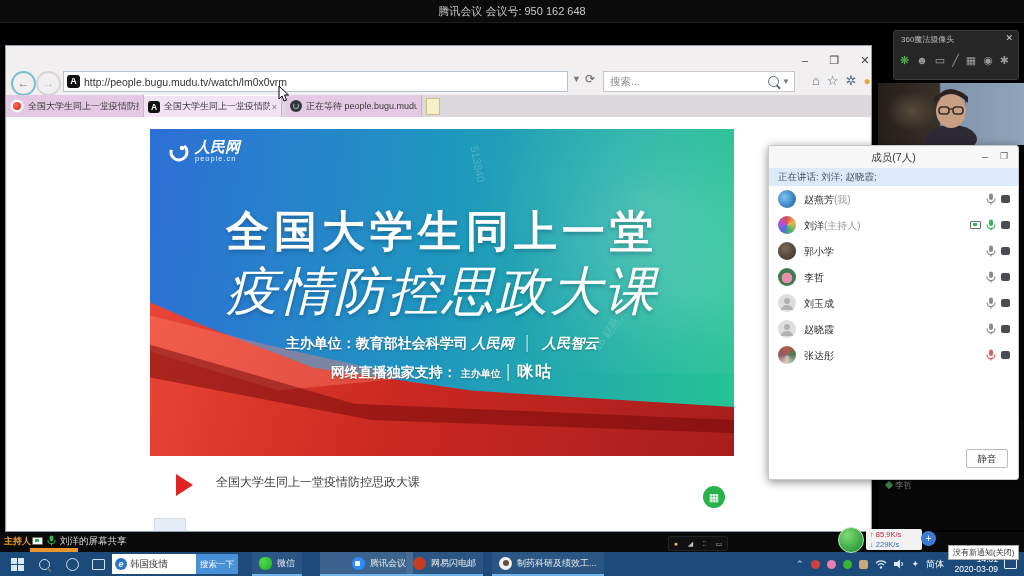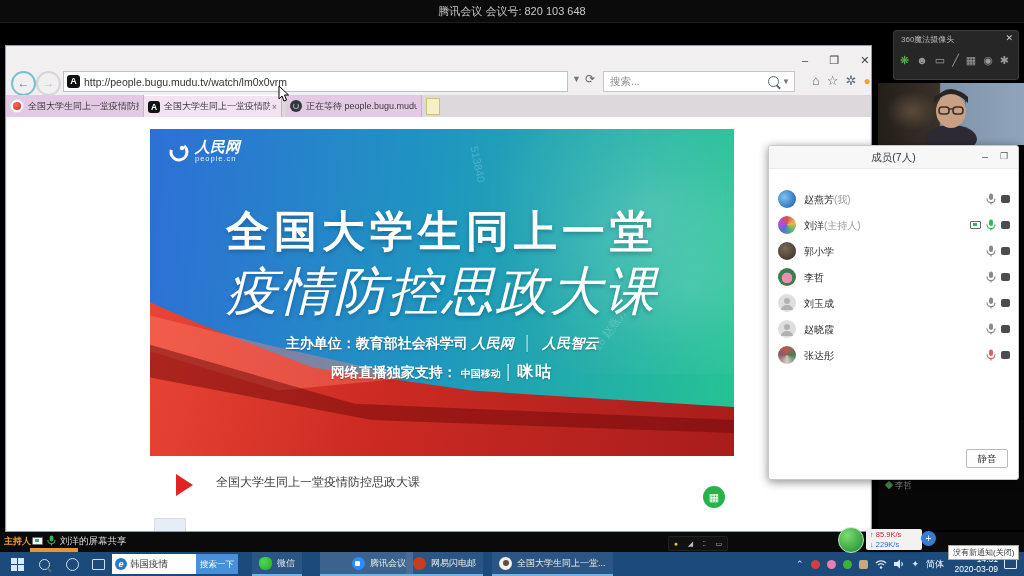--- a/index.html
+++ b/index.html
@@ -200,21 +200,21 @@
   #speedpill .dn{color:#36c;}
   #plusball{left:921px;top:531px;width:15px;height:15px;border-radius:50%;background:#3a7bd5;color:#fff;z-index:6;
     font-size:10px;text-align:center;line-height:15px;}
   #tooltip{left:948px;top:545px;height:13px;background:#fff;border:1px solid #a9a9a9;z-index:7;
     font-size:8px;color:#333;line-height:13px;padding:0 4px;}
 </style>
 </head>
 <body class="nosel">
 
 <div id="topbar" class="abs">
-  <div class="title abs">腾讯会议 会议号: 820 103 648</div>
+  <div class="title abs">腾讯会议 会议号: 950 162 648</div>
 </div>
 
 <div id="camtool" class="abs">
   <div class="ct-title abs">360魔法摄像头</div>
   <div class="ct-close abs">✕</div>
   <div class="ct-icons abs">
     <span class="g">❋</span>
     <span>☻</span>
     <span>▭</span>
     <span>╱</span>
@@ -314,21 +314,21 @@
       <div class="line2 abs">疫情防控思政大课</div>
 
       <div class="orgline abs">
         <span>主办单位：教育部社会科学司</span>
         <span class="lg">人民网</span>
         <span class="sep">│</span>
         <span class="lg">人民智云</span>
       </div>
       <div class="supline abs">
         <span>网络直播独家支持：</span>
-        <span class="cm">中国移动</span>
+        <span class="cm">主办单位</span>
         <span class="sep">│</span>
         <span class="migu">咪咕</span>
       </div>
 
       <span id="wm1" class="wm abs">513840</span>
       <span id="wm2" class="wm abs">16 赵燕芳</span>
     </div>
 
     <div id="player" class="abs">
       <div id="play-btn" class="abs"></div>
@@ -336,20 +336,21 @@
       <div id="qr" class="abs">▦</div>
       <div id="thumb-partial" class="abs"></div>
     </div>
   </div>
 </div>
 
 <div id="panel" class="abs">
   <div class="p-title abs">成员(7人)</div>
   <div class="p-min abs">–</div>
   <div class="p-max abs">❐</div>
+  <div class="p-speaking abs">正在讲话: 刘洋; 赵晓霞;</div>
 
   <div class="mrow abs" style="top:40px;">
     <div class="av av1 abs"></div>
     <div class="mname abs"><span>赵燕芳</span><span class="msuf">(我)</span></div>
     <div class="ric abs">
       <svg width="10" height="12" viewBox="0 0 10 12">
           <rect x="3" y="0.5" width="4" height="6.5" rx="2" fill="#8a8a8a"></rect>
           <path d="M1 5.5 a4 4.2 0 0 0 8 0" fill="none" stroke="#8a8a8a" stroke-width="1.2"></path>
           <line x1="5" y1="9.8" x2="5" y2="11.5" stroke="#8a8a8a" stroke-width="1.2"></line>
         </svg>
@@ -505,21 +506,21 @@
   <div id="app-meeting" class="appbtn abs">
     <span class="aico aico-meeting"></span>
     <span class="alabel">腾讯会议</span>
   </div>
   <div id="app-netease" class="appbtn abs">
     <span class="aico aico-netease"></span>
     <span class="alabel">网易闪电邮</span>
   </div>
   <div id="app-zhiyao" class="appbtn abs">
     <span class="aico aico-zhiyao"></span>
-    <span class="alabel">全国大学生同上一堂...</span>
+    <span class="alabel">制药科研及绩效工...</span>
   </div>
 
   <div id="tray" class="abs">
     <span class="chev">⌃</span>
     <span class="tdoti" style="background:#d04040;"></span>
     <span class="tdoti" style="background:#e87fb0;"></span>
     <span class="tdoti" style="background:#3bb335;"></span>
     <span class="tdoti" style="background:#caa87a;border-radius:2px;"></span>
     <svg width="12" height="10" viewBox="0 0 12 10">
         <path d="M1 4 a7 7 0 0 1 10 0 M3 6 a4.5 4.5 0 0 1 6 0" fill="none" stroke="#dfe9f2" stroke-width="1.3"></path>

